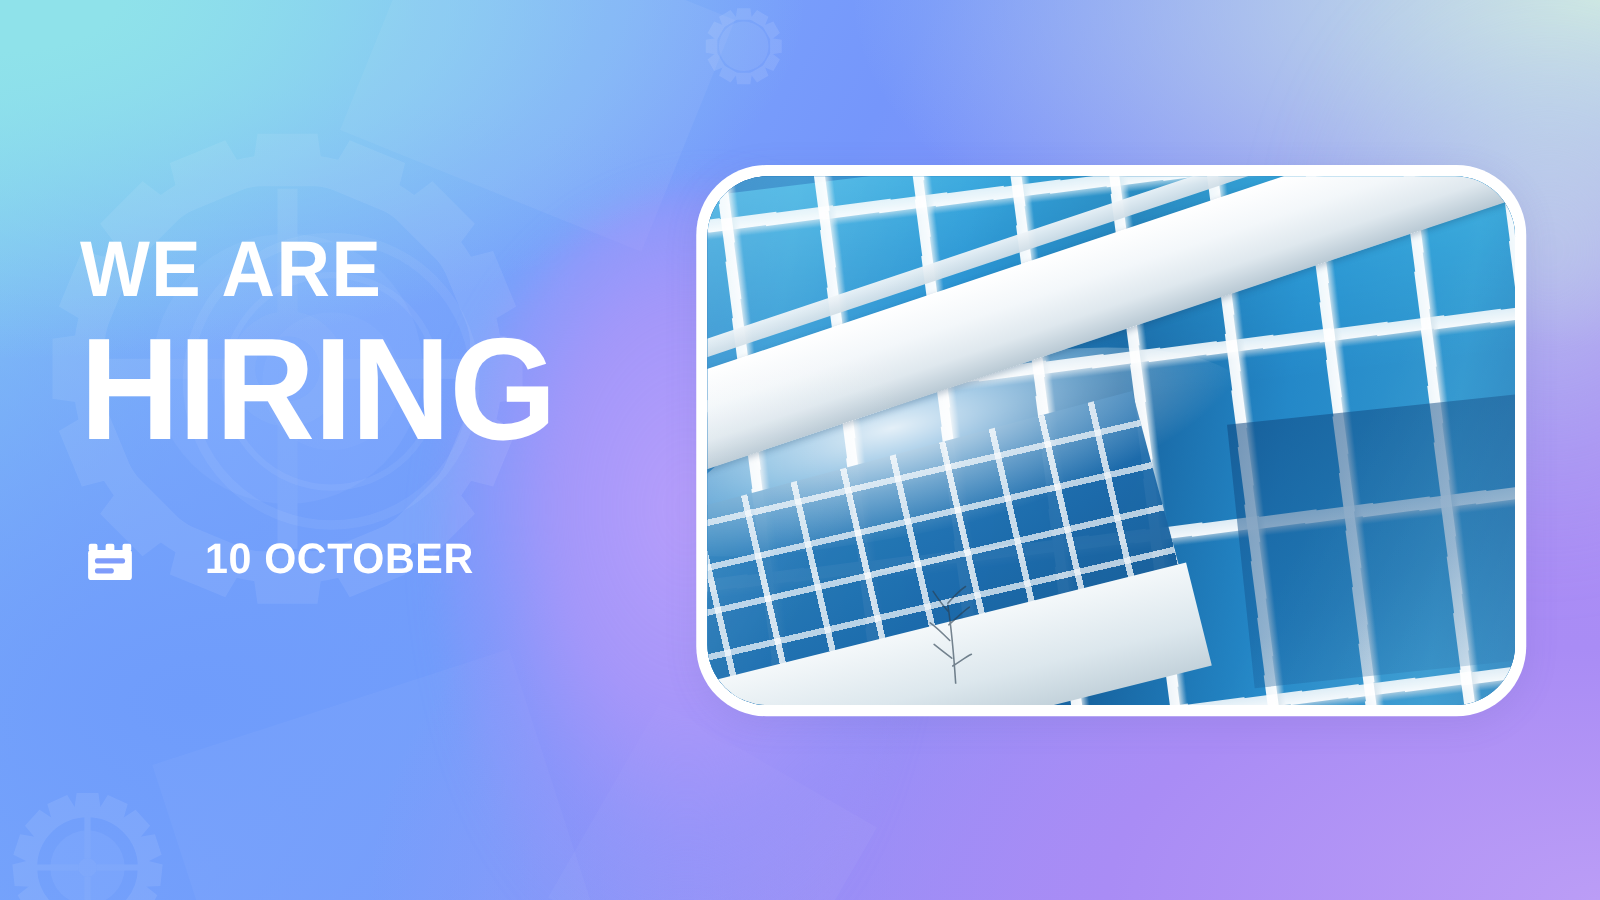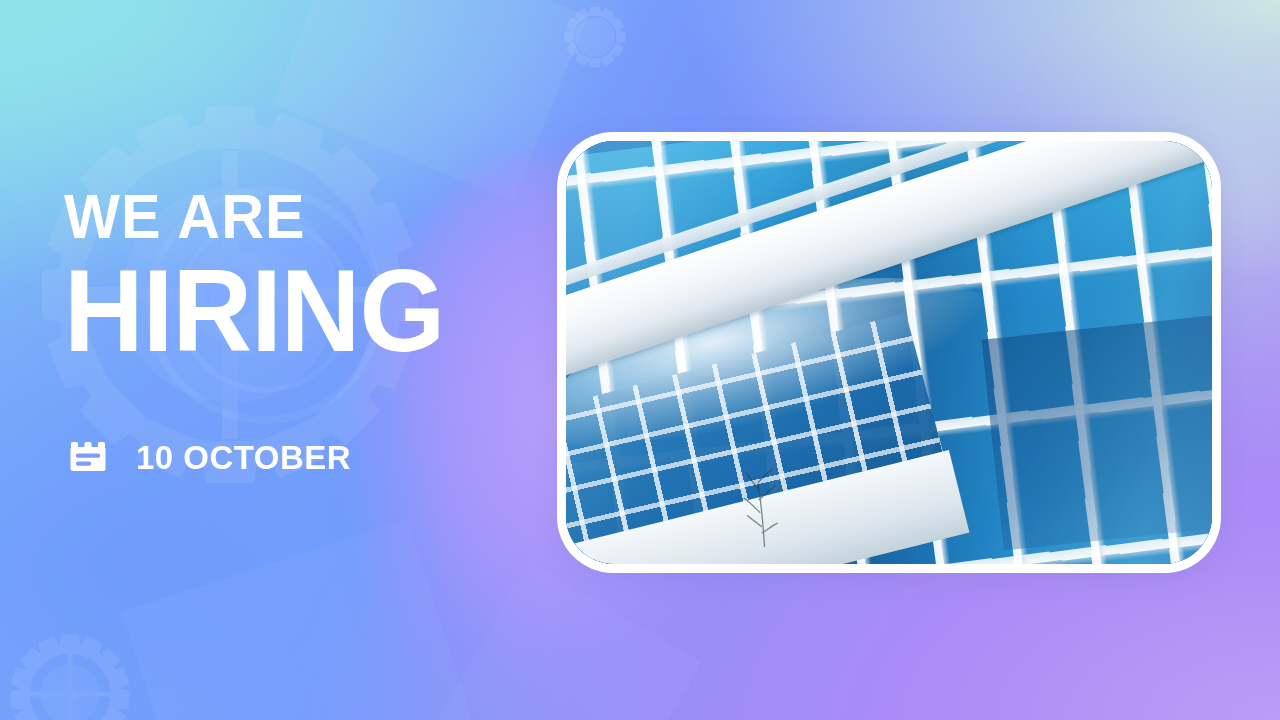--- a/index.html
+++ b/index.html
@@ -76,21 +76,21 @@
     font-weight:bold;
     letter-spacing:-.008em;
     margin-top:12px;
     transform:scaleX(.95);
     transform-origin:left center;
     white-space:nowrap;
   }
 
   
   #details { position:absolute; left:66px; top:428px; z-index:6; }
-  .detail-row { display:flex; align-items:center; height:58px; }
+  .detail-row { display:flex; align-items:flex-start; height:58px;gap:28px; }
   .detail-row + .detail-row { margin-top:10px; }
   .detail-icon {
     width:44px; height:44px;
     display:flex; align-items:center; justify-content:center;
     flex:0 0 44px;
   }
   .detail-icon svg { display:block; }
   .detail-text {
     color:#ffffff;
     font-weight:bold;

